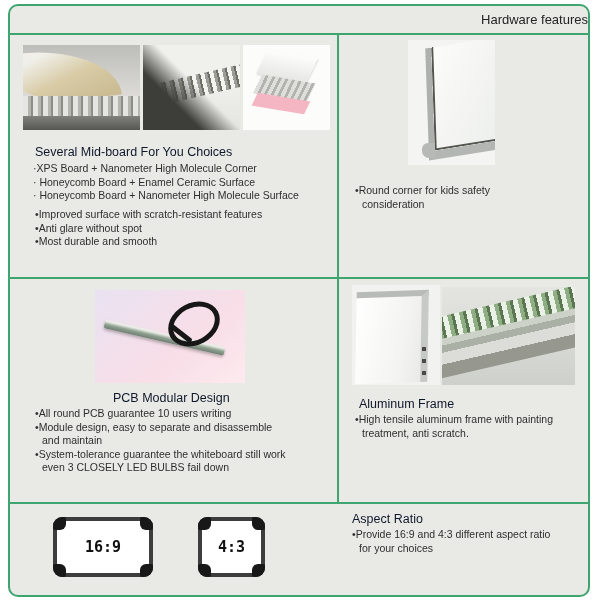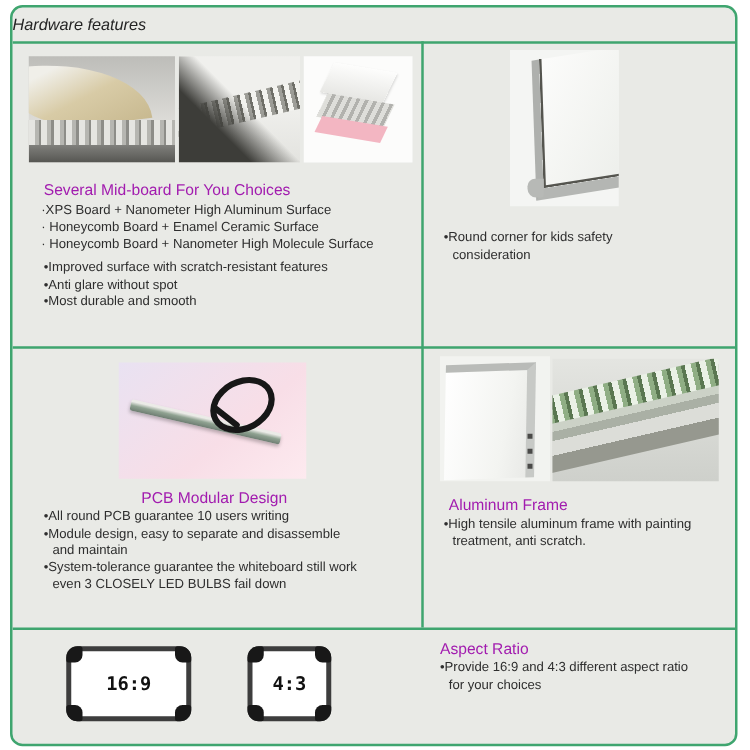--- a/index.html
+++ b/index.html
@@ -1,24 +1,24 @@
 <!DOCTYPE html>
 <html><head>
 <meta charset="utf-8">
 <style>
   html,body{margin:0;padding:0;background:#ffffff;width:600px;height:600px;
     font-family:"Liberation Sans",sans-serif;-webkit-font-smoothing:antialiased;}
   .container{position:absolute;left:8px;top:4px;width:578px;height:589px;
     border:2px solid #3fa56f;border-radius:10px;background:#e9eae6;overflow:hidden;}
   .header{position:absolute;left:0;top:0;width:100%;height:27px;
-    display:flex;align-items:center;justify-content:flex-start;
-    font-size:13px;color:#242424;border-bottom:0;font-style:italic;}
+    display:flex;align-items:center;justify-content:flex-end;
+    font-size:13px;color:#242424;border-bottom:0;}
   .hline{position:absolute;left:0;width:100%;height:2px;background:#3fa56f;}
   .vline{position:absolute;left:327px;top:27px;width:2px;height:469px;background:#3fa56f;}
-  .bluehead{position:absolute;font-size:12.5px;color:#a21caf;white-space:nowrap;}
+  .bluehead{position:absolute;font-size:12.5px;color:#0f172a;white-space:nowrap;}
   .opts,.bullets{position:absolute;}
   .opt{font-size:10.5px;line-height:13.5px;color:#2e2e2e;white-space:pre;}
   .li{font-size:10.5px;line-height:13.5px;color:#2e2e2e;white-space:pre-line;
       padding-left:7px;text-indent:-7px;}
   .photo{position:absolute;overflow:hidden;}
   .photo span{position:absolute;display:block;}
 
   
   .img-peel{left:13px;top:39px;width:117px;height:85px;background:linear-gradient(180deg,#bdbdb9,#dcdbd7 60%);}
   .img-peel .peel{left:-10%;top:4%;width:92%;height:62%;background:linear-gradient(160deg,#f0efe9 18%,#d8cba6 55%,#c8b990);
@@ -101,21 +101,21 @@
     <span class="ribband"></span>
     <span class="diag"></span>
   </div>
   <div class="photo img-stack">
     <span class="slab-top"></span>
     <span class="slab-mid"></span>
     <span class="slab-pink"></span>
   </div>
   <div class="bluehead" style="left:25px;top:139px">Several Mid-board For You Choices</div>
   <div class="opts" style="left:23px;top:156px">
-      <div class="opt">·XPS Board + Nanometer High Aluminum Surface</div>
+      <div class="opt">·XPS Board + Nanometer High Molecule Corner</div>
       <div class="opt">· Honeycomb Board + Enamel Ceramic Surface</div>
       <div class="opt">· Honeycomb Board + Nanometer High Molecule Surface</div>
     </div>
   <div class="bullets" style="left:25px;top:202px;width:300px">
       <div class="li">•Improved surface with scratch-resistant features</div>
       <div class="li">•Anti glare without spot</div>
       <div class="li">•Most durable and smooth</div>
     </div>
 
   <div class="photo img-corner">

